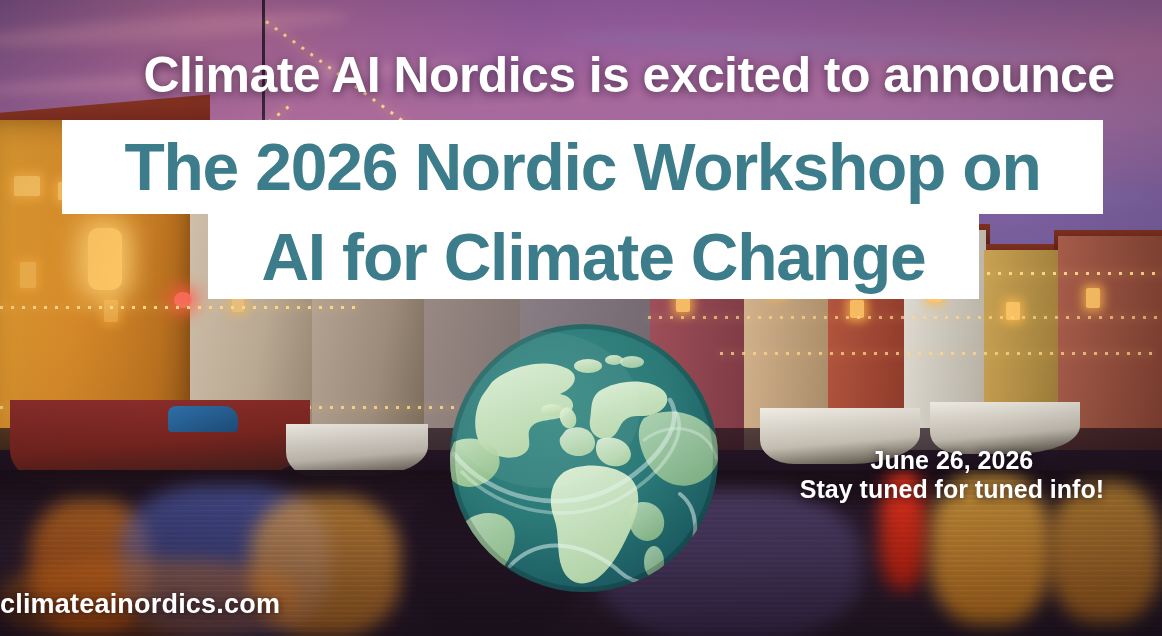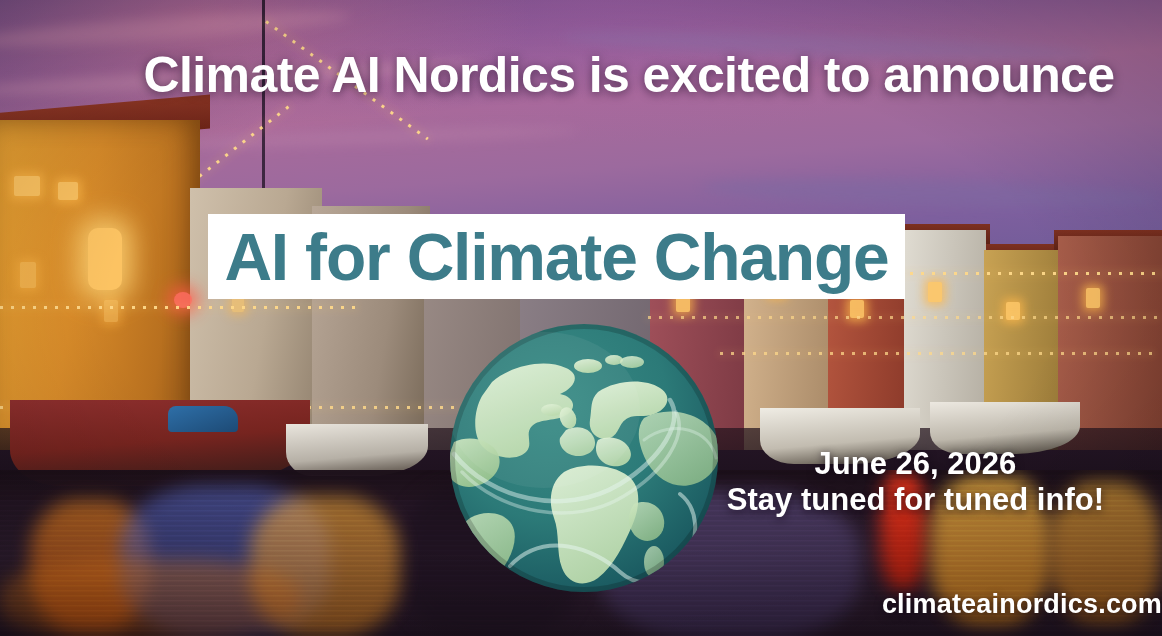--- a/index.html
+++ b/index.html
@@ -208,21 +208,21 @@
   }
 
   .title-band {
     position: absolute;
     background: #ffffff;
     display: flex;
     align-items: center;
     justify-content: center;
   }
   .band-1 { left: 62px;  top: 120px; width: 1041px; height: 94px; }
-  .band-2 { left: 208px; top: 214px; width: 697px;  height: 85px; }
+  .band-2 { left: 208px; top: 214px; width: 771px;  height: 85px; }
 
   .title-text {
     color: #3d7c8a;
     font-size: 66px;
     font-weight: 700;
     letter-spacing: -1.2px;
     line-height: 1;
     white-space: nowrap;
   }
 
@@ -238,26 +238,26 @@
   .info-block {
     position: absolute;
     right: 58px; top: 446px;
     text-align: center;
     color: #ffffff;
     font-weight: 700;
     line-height: 1.17;
     text-shadow: 0 2px 8px rgba(15,6,20,.75);
     white-space: nowrap;
   }
-  .info-line { font-size: 31px; }
+  .info-line { font-size: 25px; }
 
   .site-url {
     position: absolute;
     left: 0; top: 589px; width: 1162px;
-    text-align: right;
+    text-align: left;
     color: #ffffff;
     font-size: 27px;
     font-weight: 700;
     letter-spacing: .2px;
     text-shadow: 0 2px 8px rgba(15,6,20,.8);
     white-space: nowrap;
   }
 </style>
 </head>
 <body>
@@ -344,20 +344,23 @@
       <div class="refl r-gold-3"></div>
       <div class="refl r-orange-2"></div>
       <div class="ripple"></div>
     </div>
 
     <div class="vignette"></div>
   </div>
 
   <div class="headline">Climate AI Nordics is excited to announce</div>
 
+  <div class="title-band band-1">
+    <span class="title-text">The 2026 Nordic Workshop on</span>
+  </div>
 
   <div class="title-band band-2">
     <span class="title-text">AI for Climate Change</span>
   </div>
 
   <div class="globe-wrap">
     <svg class="globe-svg" viewBox="0 0 272 272" xmlns="http://www.w3.org/2000/svg">
       <defs>
         <radialGradient id="oceanGrad" cx="38%" cy="30%" r="78%">
           <stop offset="0%" stop-color="#3a8c86"></stop>

